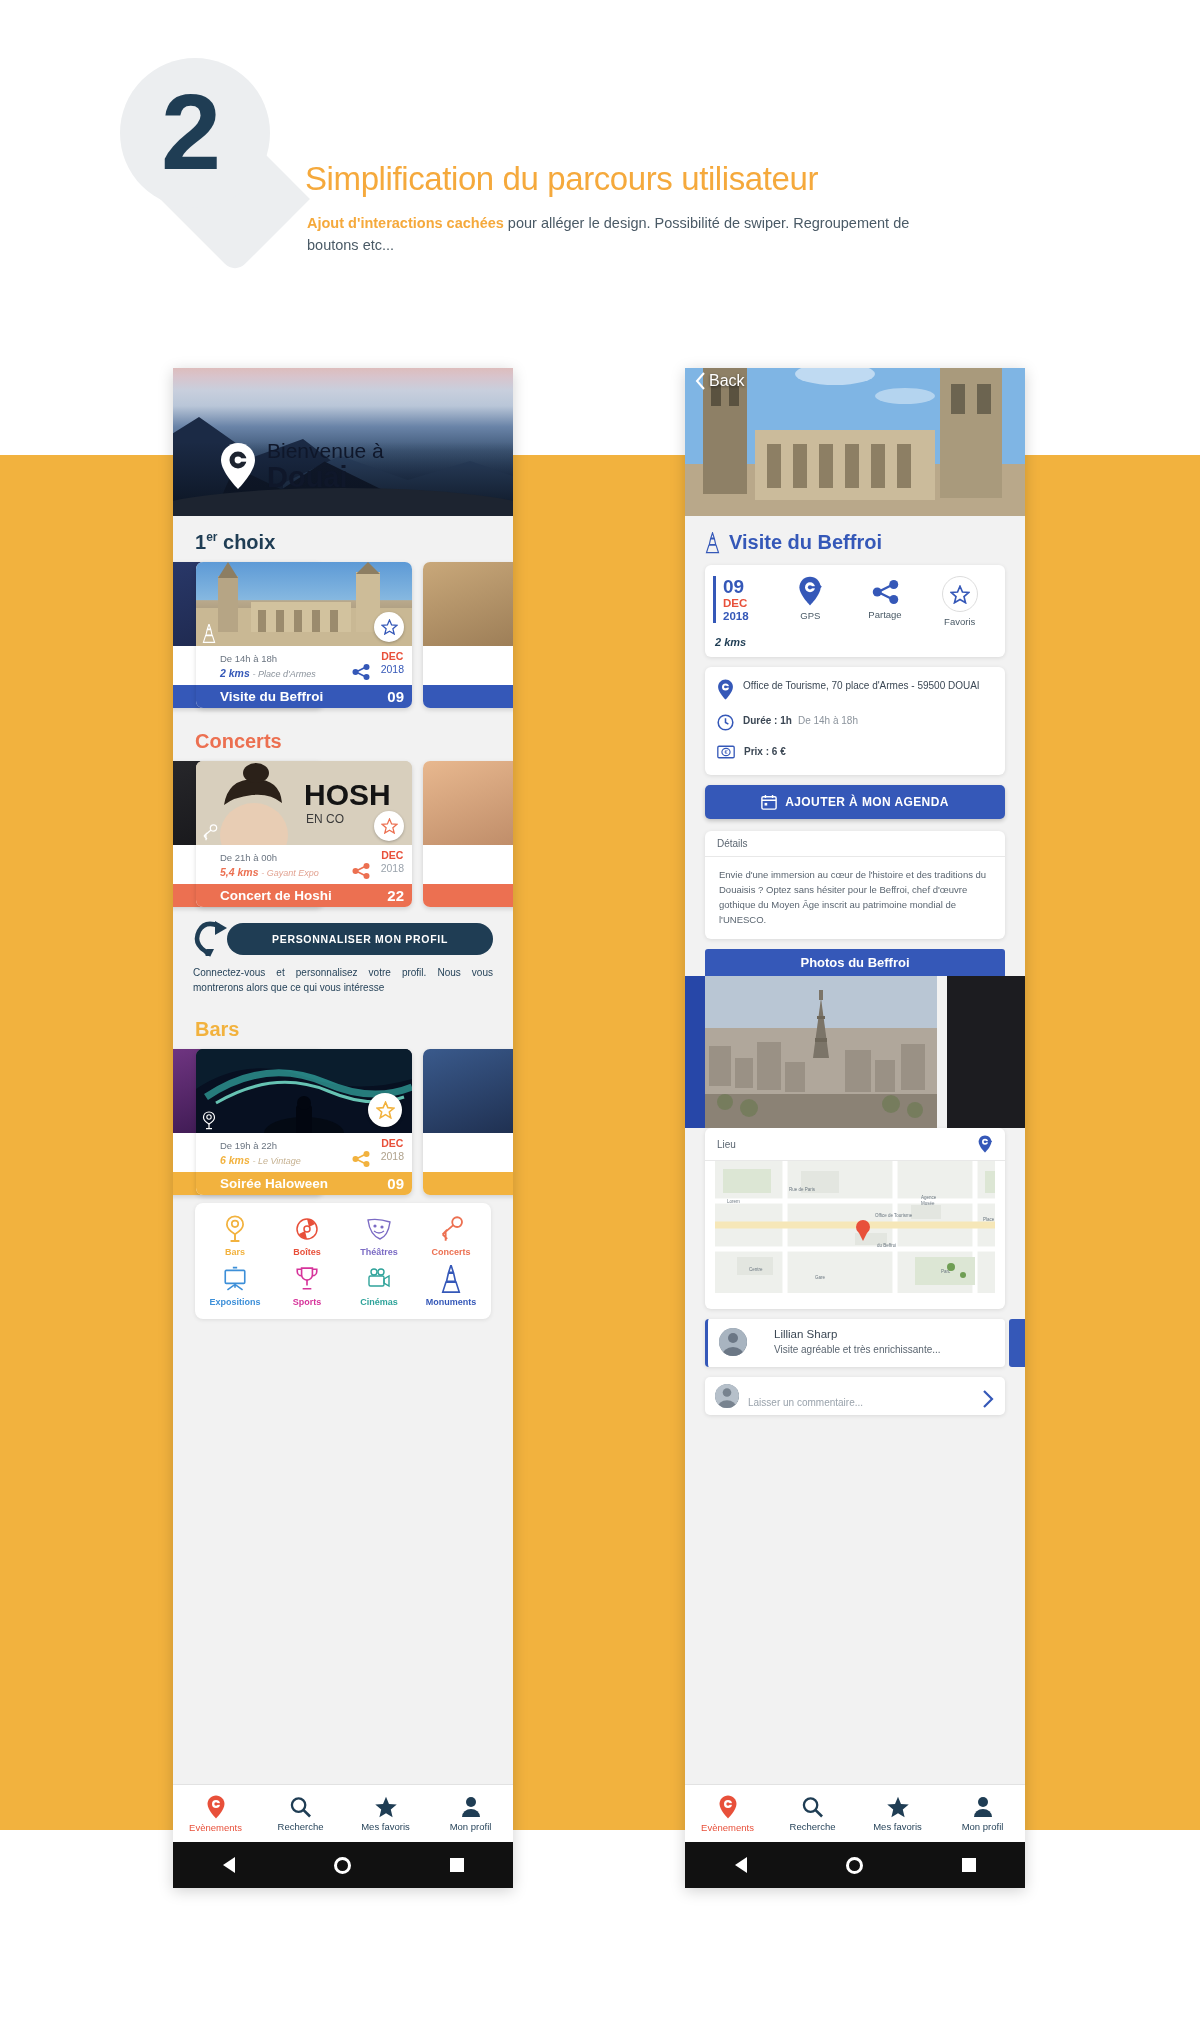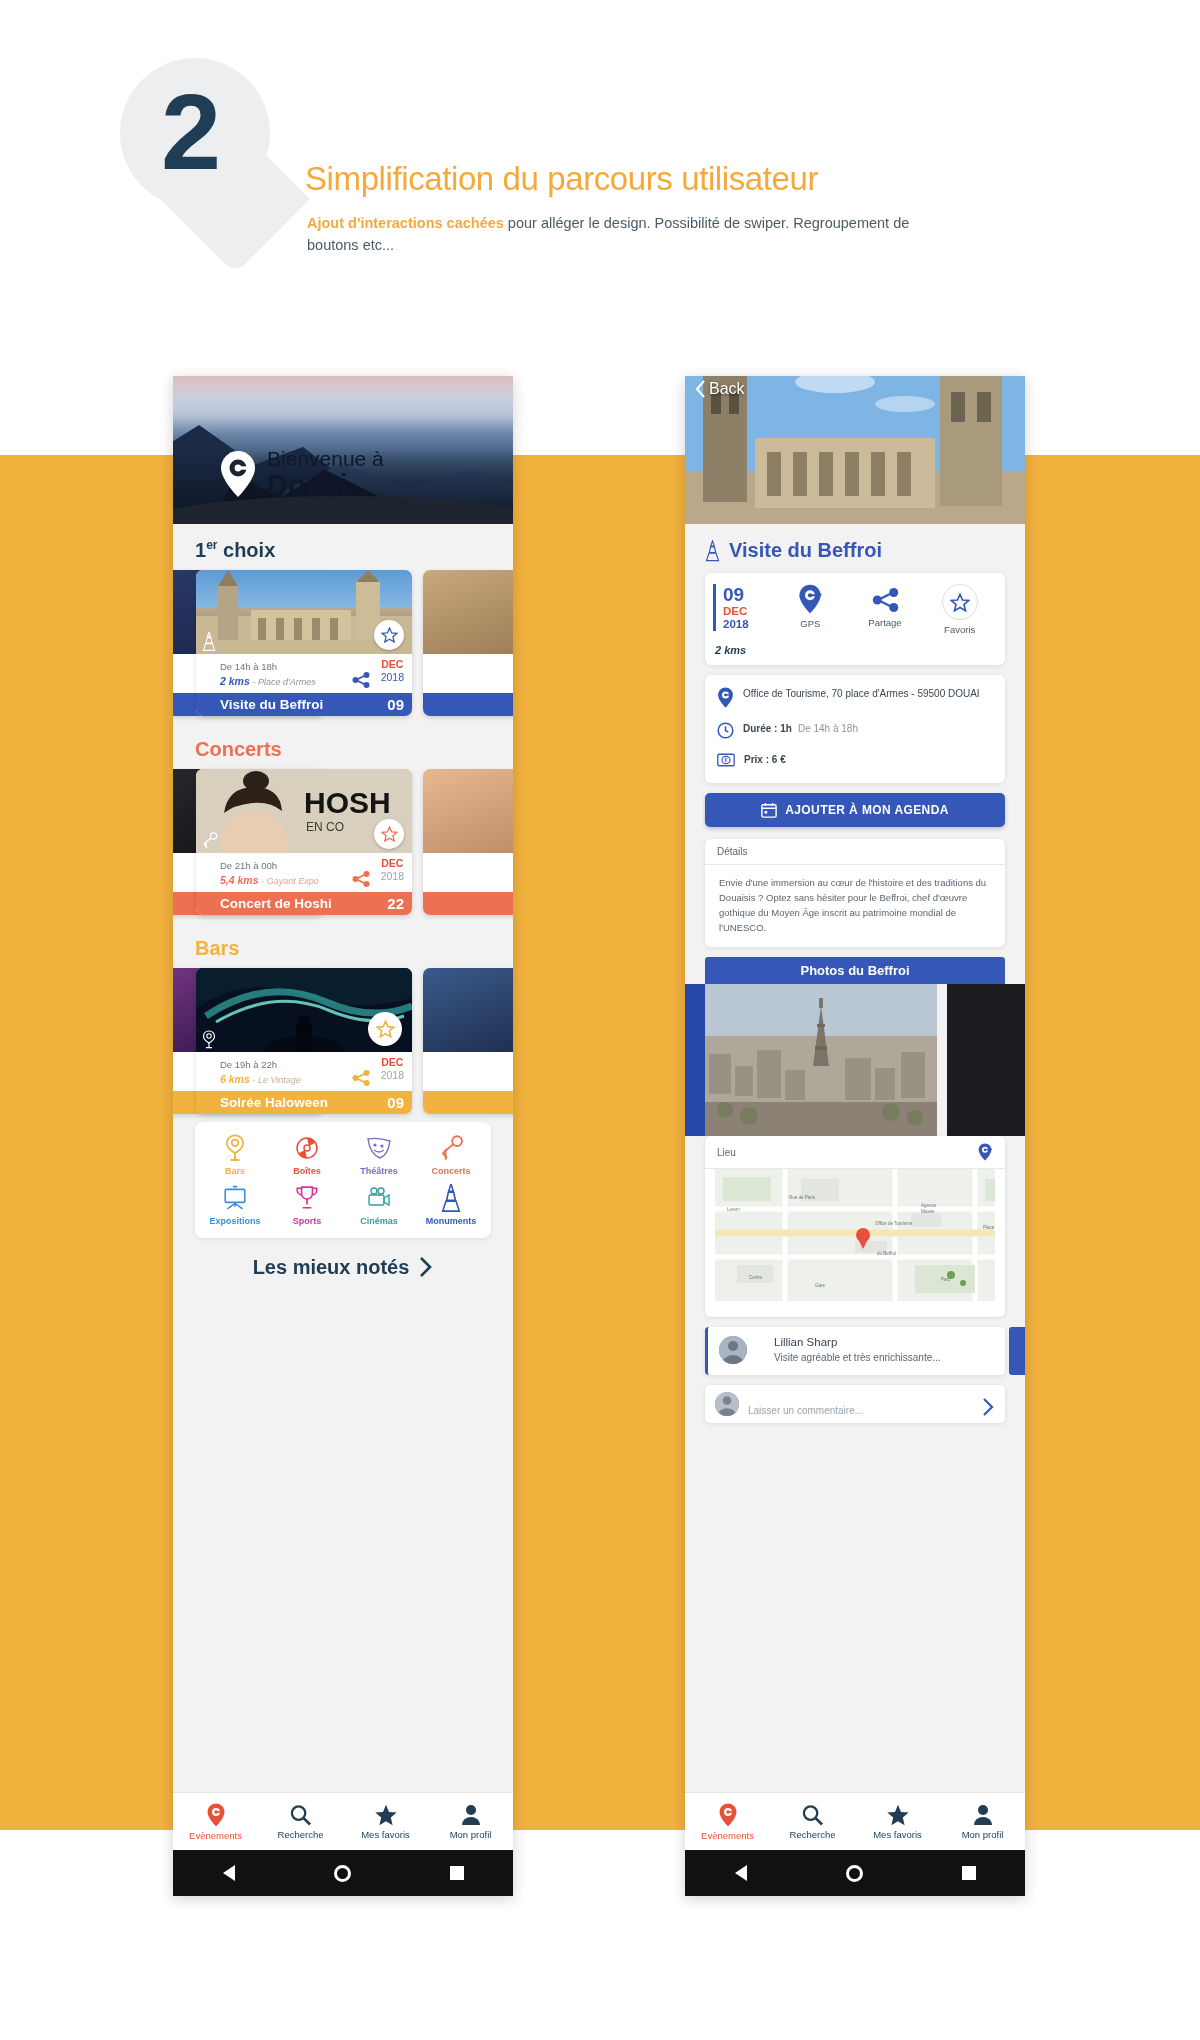--- a/index.html
+++ b/index.html
@@ -36,21 +36,21 @@
     font-size: 33px; font-weight: normal; color: #f5a93c;
     letter-spacing: -0.4px;
   }
   .hdr-sub {
     position: absolute; left: 307px; top: 213px; width: 640px;
     font-size: 14.5px; color: #4a5a66; line-height: 1.5;
   }
   .hdr-sub .accent { color: #f5a93c; font-weight: bold; }
   
   .phone {
-    position: absolute; top: 376px; width: 340px; height: 1520px;
+    position: absolute; top: 368px; width: 340px; height: 1520px;
     background: #f2f2f2; overflow: hidden;
     box-shadow: 0 3px 14px rgba(0,0,0,.18);
   }
   #phone-left  { left: 173px; }
   #phone-right { left: 685px; }
   .screen { position: relative; width: 100%; }
   .navbar {
     position: absolute; left: 0; bottom: 0; width: 340px; height: 46px;
     background: #111; display: flex; align-items: center;
     justify-content: space-around;
@@ -407,20 +407,31 @@
               <path d="M4 8 L14 3 M4 8 L14 13" stroke="#ec7051" stroke-width="1.6"></path>
             </svg>
           <div class="card-date-col">
             <div style="color:#e8503a">DEC</div>
             <div style="color:#9aa3ac;font-weight:normal">2018</div>
           </div>
         </div>
       </div>
     </div>
 
+    <div class="promo">
+      <div class="promo-btn-row">
+        <svg width="46" height="36" viewBox="0 0 46 36" style="position:absolute;left:0;top:0">
+          <path d="M26 5 q-14-6-20 5 q-6 12 6 20 q3 2 3 5" stroke="#1f3d54" stroke-width="4.5" fill="none"></path>
+          <polygon points="13,28 21,28 17,36" fill="#1f3d54"></polygon>
+          <polygon points="22,0 34,7 22,14" fill="#1f3d54"></polygon>
+        </svg>
+        <div class="promo-btn">PERSONNALISER MON PROFIL</div>
+      </div>
+      <div class="promo-txt">Connectez-vous et personnalisez votre profil. Nous vous montrerons alors que ce qui vous intéresse</div>
+    </div>
 
     <div class="section-title st-yellow">Bars</div>
     <div class="carousel">
       <div class="card peek-l">
         <div class="card-img" style="background:linear-gradient(160deg,#7b3b8c,#2a1040)"></div>
         <div class="card-title-bar" style="background:#f2b23e"></div>
       </div>
       <div class="card peek-r">
         <div class="card-img" style="background:linear-gradient(160deg,#3a5a8c,#15203a)"></div>
         <div class="card-title-bar" style="background:#f2b23e"></div>
@@ -530,26 +541,20 @@
         <span>Cinémas</span>
       </div>
       <div class="filter-cell" style="color:#3558b8">
         <svg width="22" height="28" viewBox="0 0 14 19">
             <path d="M7 0 L5.4 5 L8.6 5 Z M5.2 5.6 L8.8 5.6 L10 11 L4 11 Z M3.6 11.6 L10.4 11.6 L12.6 18.4 L1.4 18.4 Z M1 18.6 L13 18.6" stroke="#3558b8" stroke-width="1.1" fill="none"></path>
           </svg>
         <span>Monuments</span>
       </div>
     </div>
 
-    <div class="bottom-link">
-      <span>Les mieux notés</span>
-      <svg width="14" height="22" viewBox="0 0 14 22">
-          <path d="M2 2 L11 11 L2 20" stroke="#1f3d54" stroke-width="2.6" fill="none"></path>
-        </svg>
-    </div>
 
     <div style="height:108px"></div>
   </div>
 
   <div class="tabbar">
     <div class="tab active">
       <svg width="20" height="24" viewBox="0 0 38 48">
           <path d="M19 1C9.6 1 2 8.6 2 18c0 12 17 29 17 29s17-17 17-29C36 8.6 28.4 1 19 1z" fill="#e8503a"></path>
           <circle cx="19" cy="18" r="8" fill="#fff"></circle>
           <circle cx="19" cy="18" r="3.4" fill="#e8503a"></circle>

